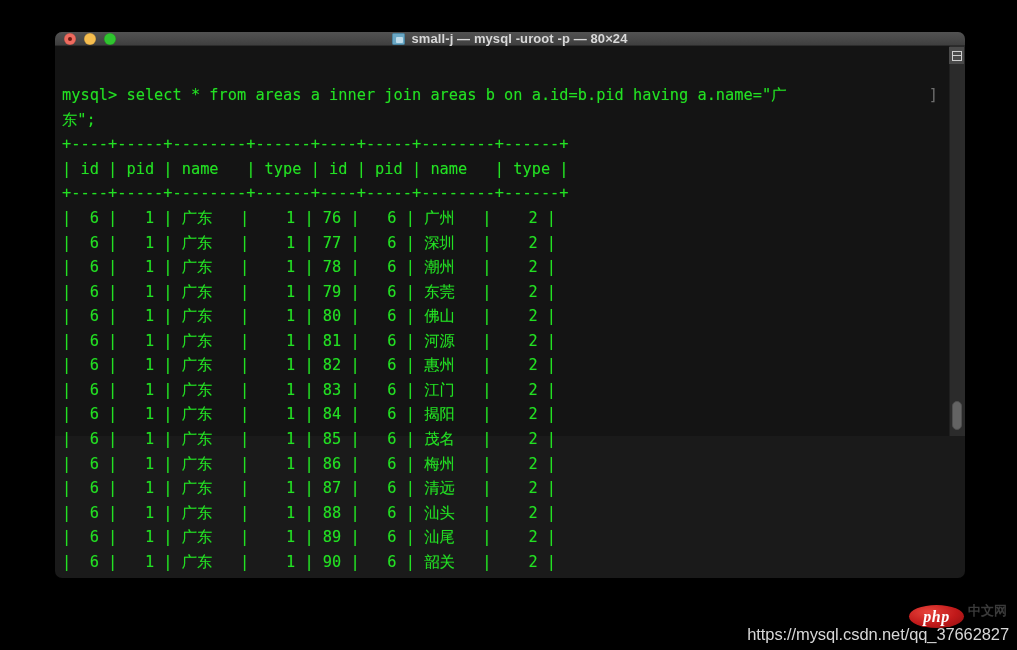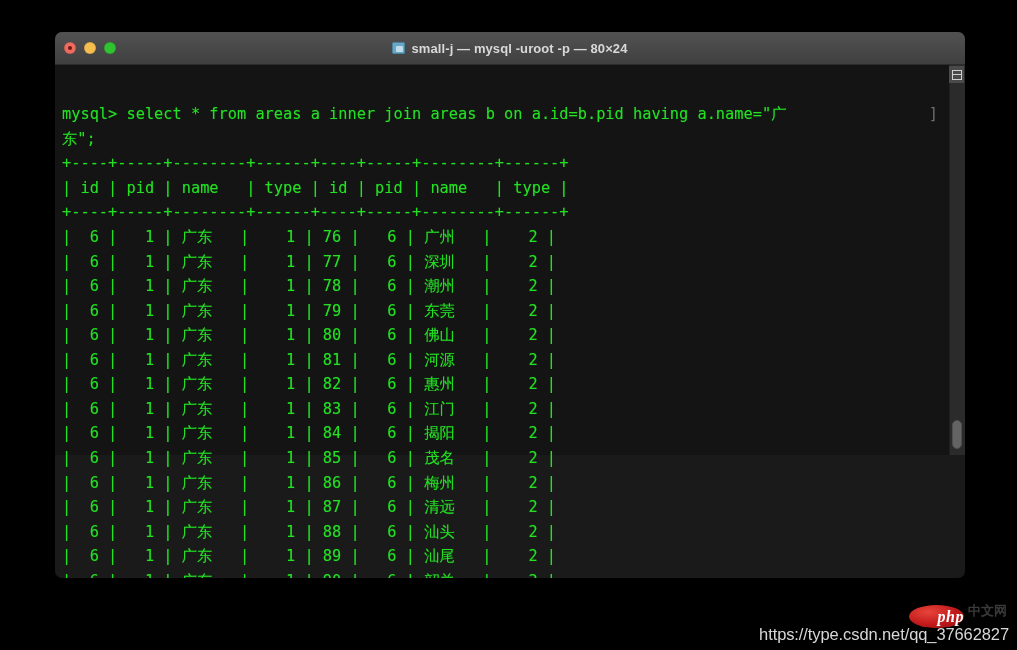--- a/index.html
+++ b/index.html
@@ -23,21 +23,21 @@
     left: 55px; top: 32px;
     width: 910px; height: 546px;
     border-radius: 7px;
     overflow: hidden;
     box-shadow: 0 6px 22px rgba(0,0,0,0.85);
     background: #1a1a1a;
   }
 
   .titlebar {
     position: relative;
-    height: 33px;
+    height: 14px;
     background: linear-gradient(180deg, #525252 0%, #484848 55%, #3f3f3f 100%);
     border-bottom: 1px solid #2c2c2c;
     display: flex;
     align-items: center;
     justify-content: center;
   }
 
   .traffic {
     position: absolute;
     left: 9px; top: 0; bottom: 0;
@@ -164,21 +164,21 @@
   .php-badge {
     display: inline-block;
     width: 55px; height: 23px;
     border-radius: 50%;
     background: radial-gradient(ellipse at 35% 30%, #e8443b 0%, #c1191a 55%, #8d0f10 100%);
     color: #ffffff;
     font-family: "Liberation Serif", serif;
     font-style: italic;
     font-weight: bold;
     font-size: 16px;
-    text-align: right;
+    text-align: center;
     line-height: 23px;
     letter-spacing: 0.5px;
     margin-top: 12px;
   }
   .php-cn {
     font-family: "DejaVu Sans", sans-serif;
     font-size: 13px;
     font-weight: bold;
     color: #3a3a3a;
     letter-spacing: 0px;
@@ -238,15 +238,15 @@
       </div>
 
     </div>
   </div>
 
   <div class="php-logo">
     <span class="php-badge">php</span>
     <span class="php-cn">中文网</span>
   </div>
 
-  <div class="watermark">https://type.csdn.net/qq_37662827</div>
+  <div class="watermark">https://mysql.csdn.net/qq_37662827</div>
 
 </div>
 
 </body></html>

